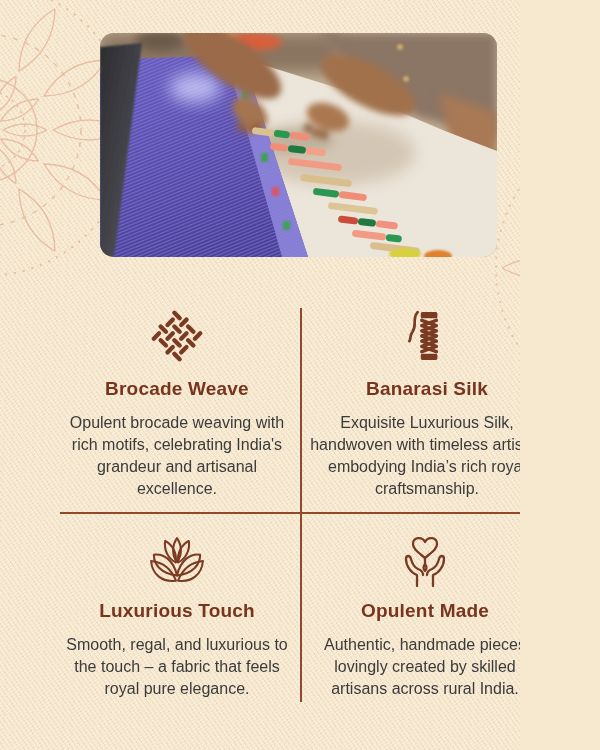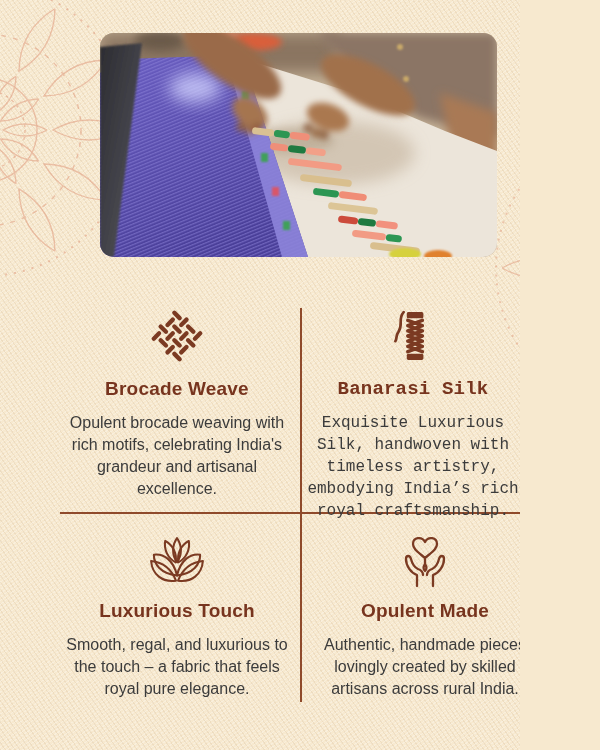--- a/index.html
+++ b/index.html
@@ -24,21 +24,21 @@
   }
   .photo svg{display:block;}
   .divider{position:absolute;background:#8f4a2b;}
   .divider.vertical{left:300px;top:308px;width:2px;height:394px;}
   .divider.horizontal{left:60px;top:512px;width:480px;height:2px;}
   .cell{
     position:absolute;width:234px;text-align:center;
     display:flex;flex-direction:column;align-items:center;
   }
   .cell.tl{left:60px;top:306px;}
-  .cell.tr{left:296px;top:306px;font-family:Liberation Mono, monospace;}
+  .cell.tr{left:310px;top:306px;}
   .cell.bl{left:60px;top:532px;text-align:center;}
   .cell.br{left:308px;top:532px;}
   .icon-wrap{height:58px;display:flex;align-items:flex-end;justify-content:center;margin-bottom:14px;}
   .cell.bl .icon-wrap,.cell.br .icon-wrap{height:56px;margin-bottom:12px;}
   .feature-title{
     font-size:19px;font-weight:bold;color:#77341e;letter-spacing:.2px;
     margin:0 0 12px 0;
   }
   .feature-desc{
     font-size:16px;line-height:22px;color:#3b3b3b;margin:0;

